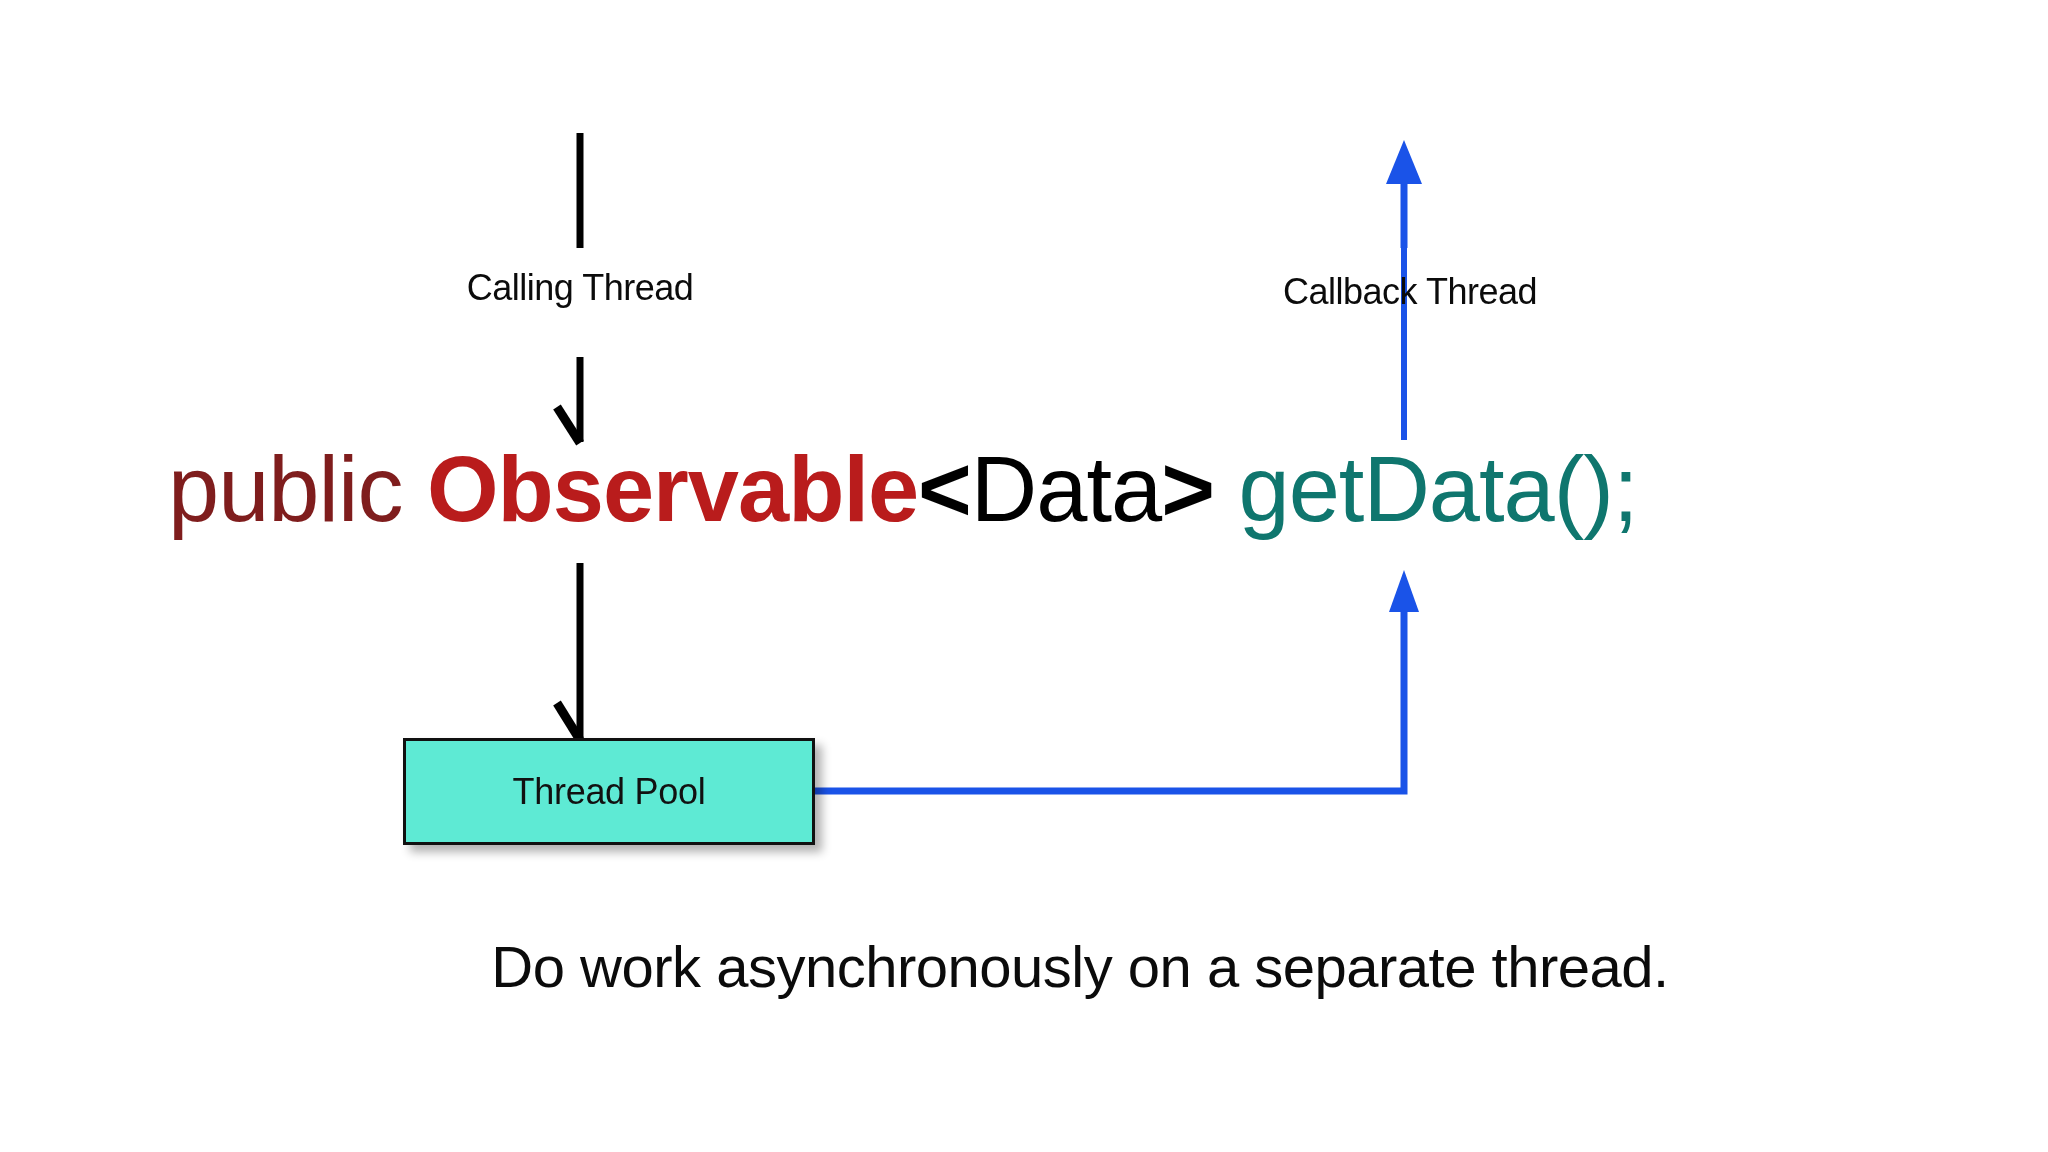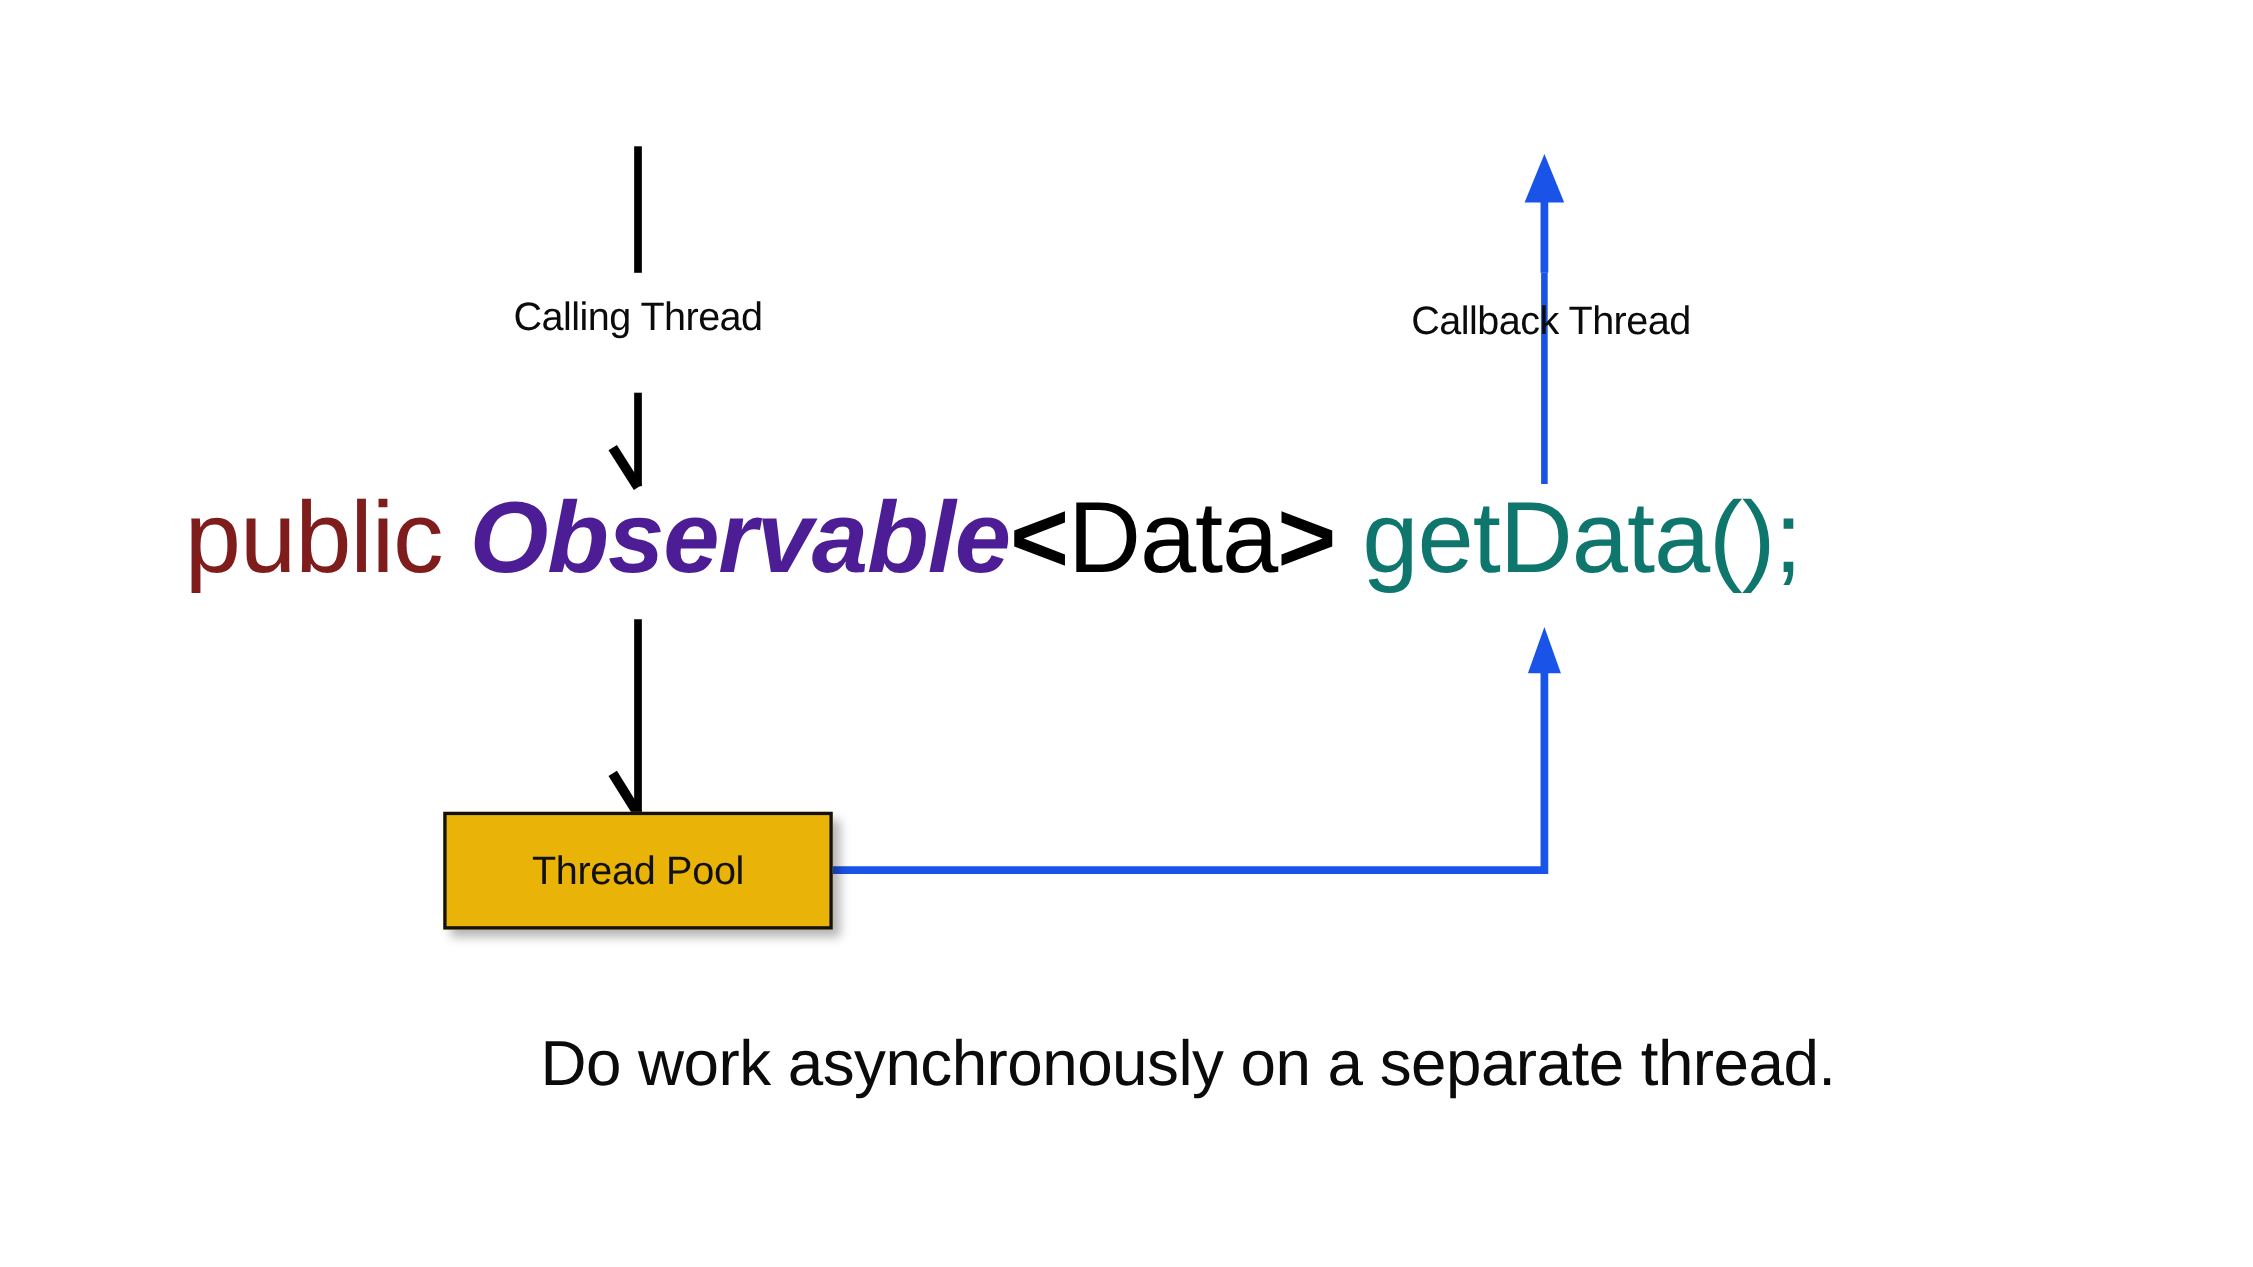--- a/index.html
+++ b/index.html
@@ -62,45 +62,44 @@
     white-space: nowrap;
     color: #0b0b0b;
     letter-spacing: -1px;
   }
   #signature .kw-public {
     color: #7f1d1d;
     font-weight: 400;
   }
   #signature .type-observable {
     font-weight: 700;
-    color: #4c1d95;
-    font-style: italic;
+    color: #b91c1c;
   }
   #signature .angle {
     font-weight: 700;
     color: #000000;
   }
   #signature .generic-arg {
     font-weight: 400;
     color: #000000;
     text-align: right;
   }
   #signature .method-name {
     font-weight: 400;
     color: #0f766e;
   }
 
   
   #thread-pool-box {
     position: absolute;
     left: 403px;
     top: 738px;
-    width: 354px;
+    width: 412px;
     height: 107px;
-    background: #eab308;
+    background: #5eead4;
     border: 3px solid #111111;
     box-sizing: border-box;
     box-shadow: 7px 7px 9px rgba(0, 0, 0, 0.30);
     display: flex;
     align-items: center;
     justify-content: center;
   }
   #thread-pool-label {
     font-family: "Liberation Sans", sans-serif;
     font-size: 36px;

